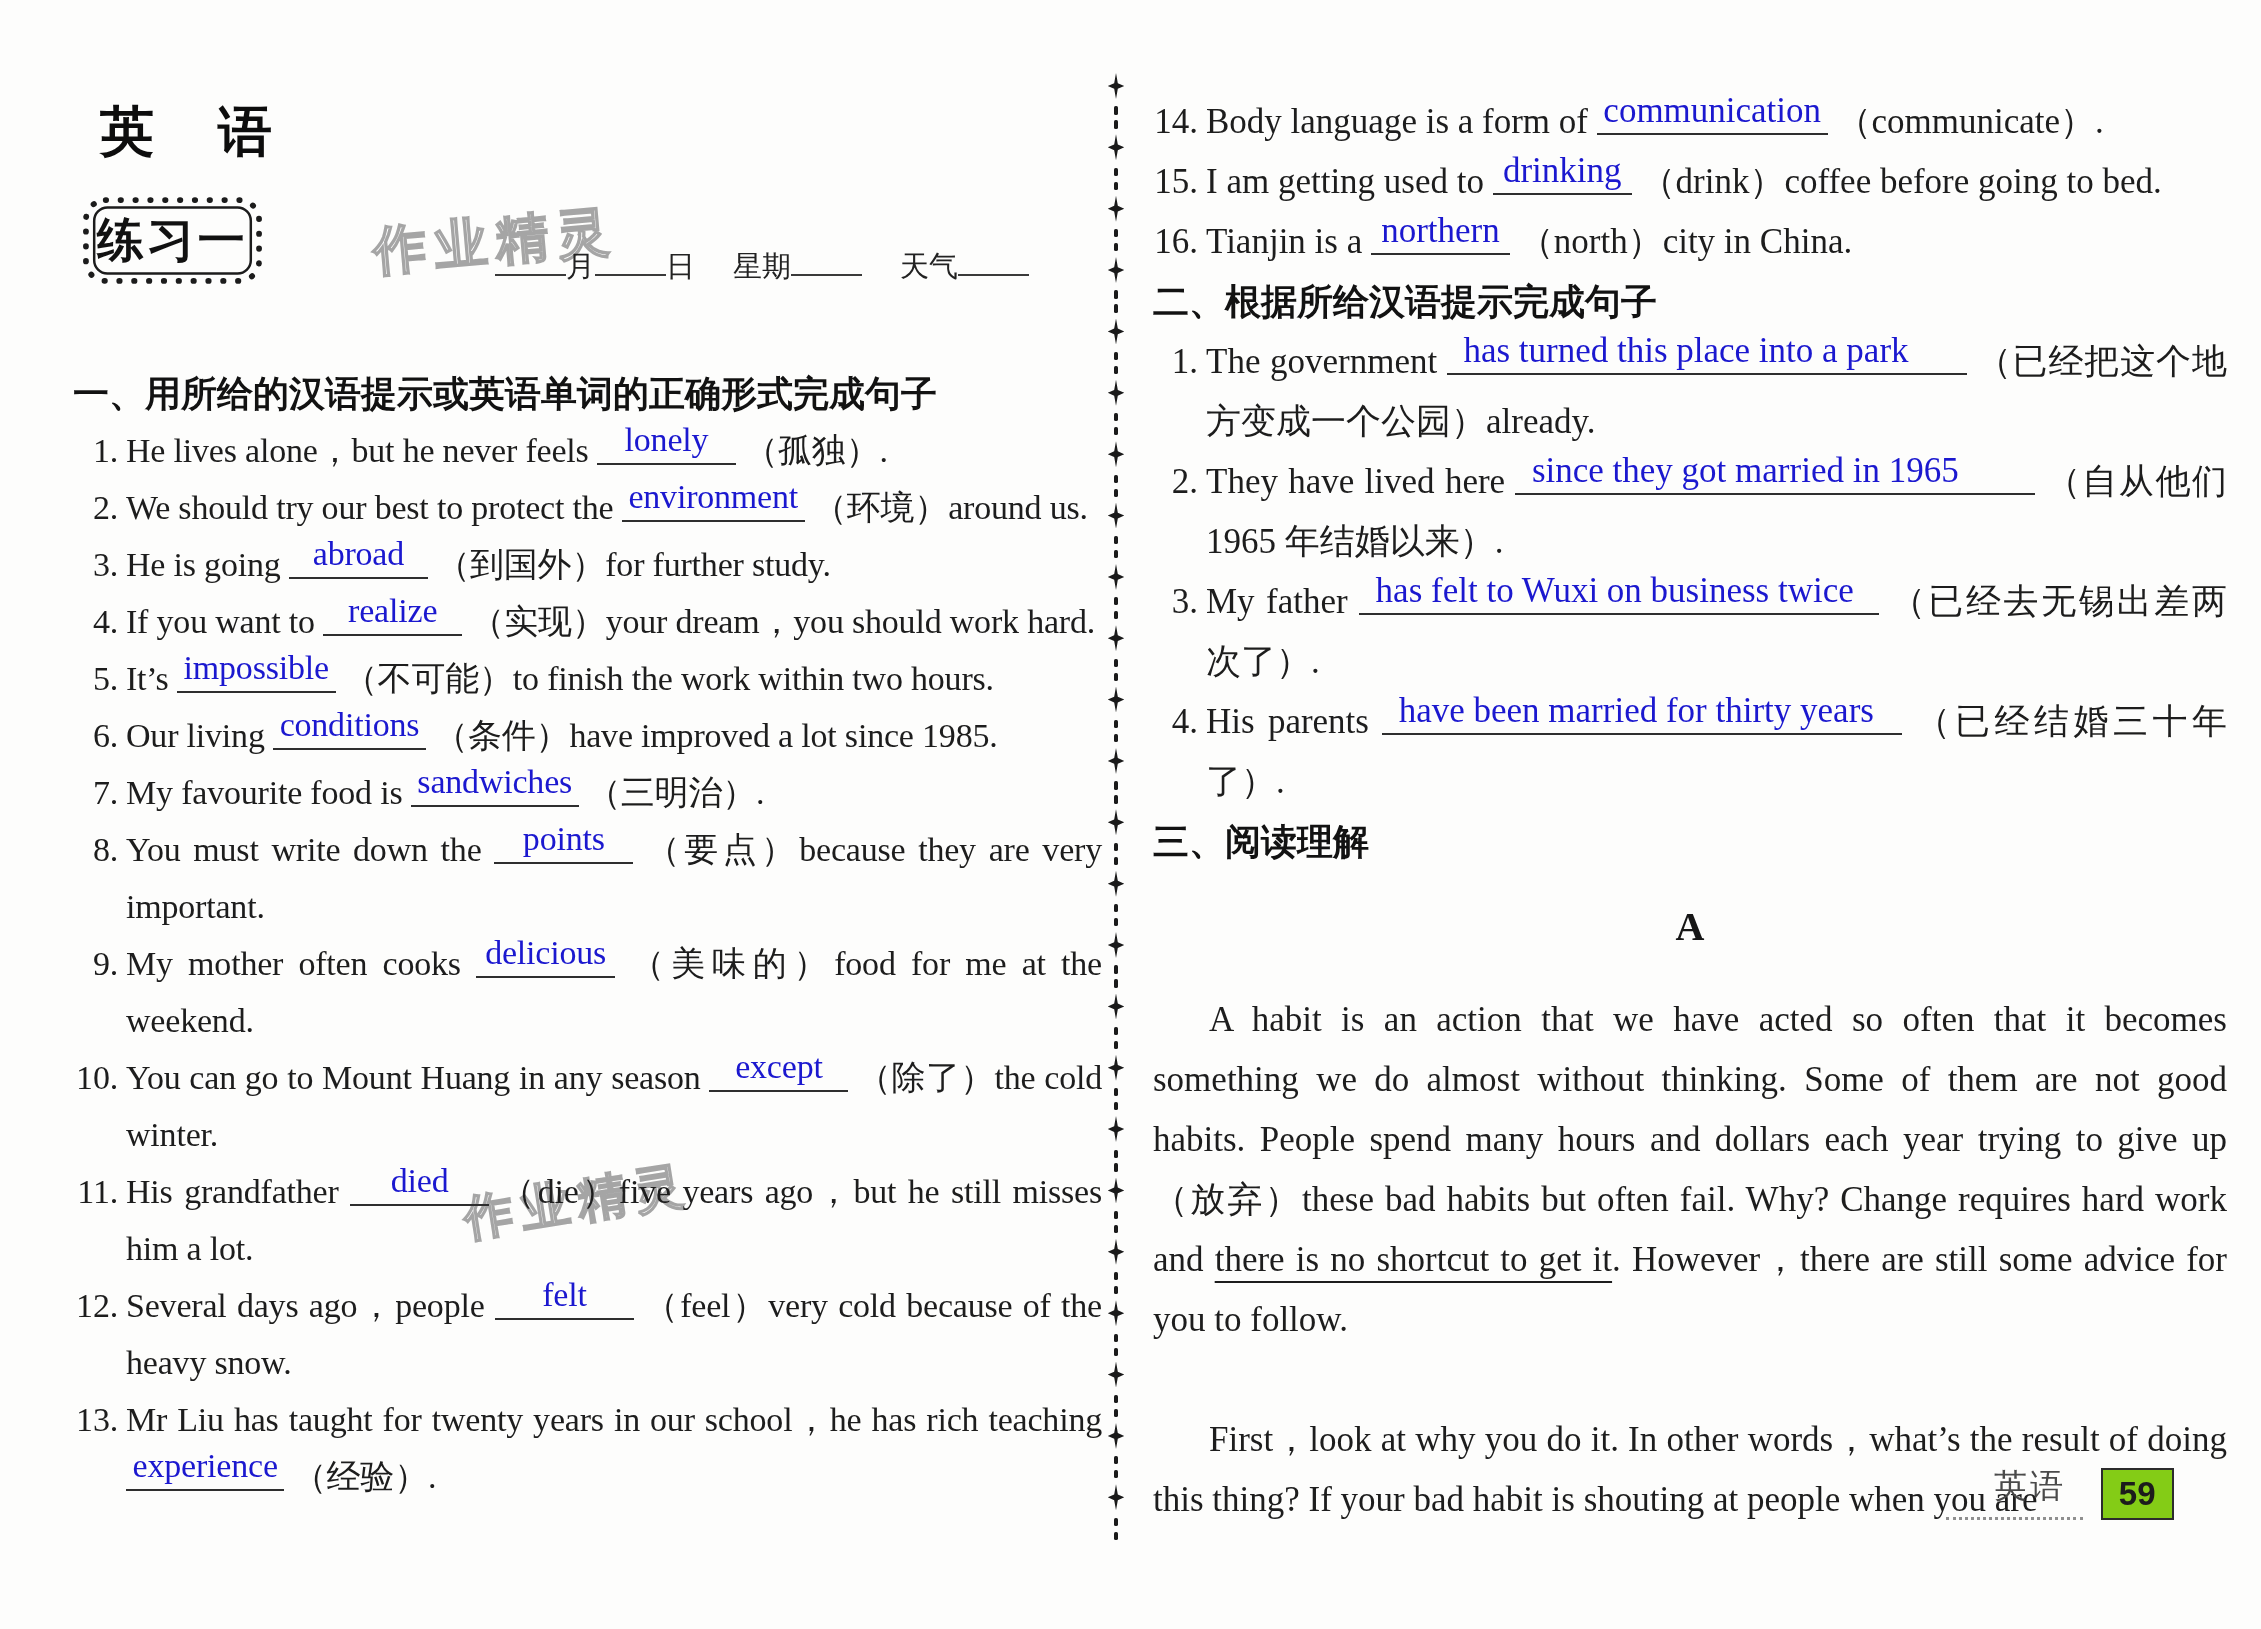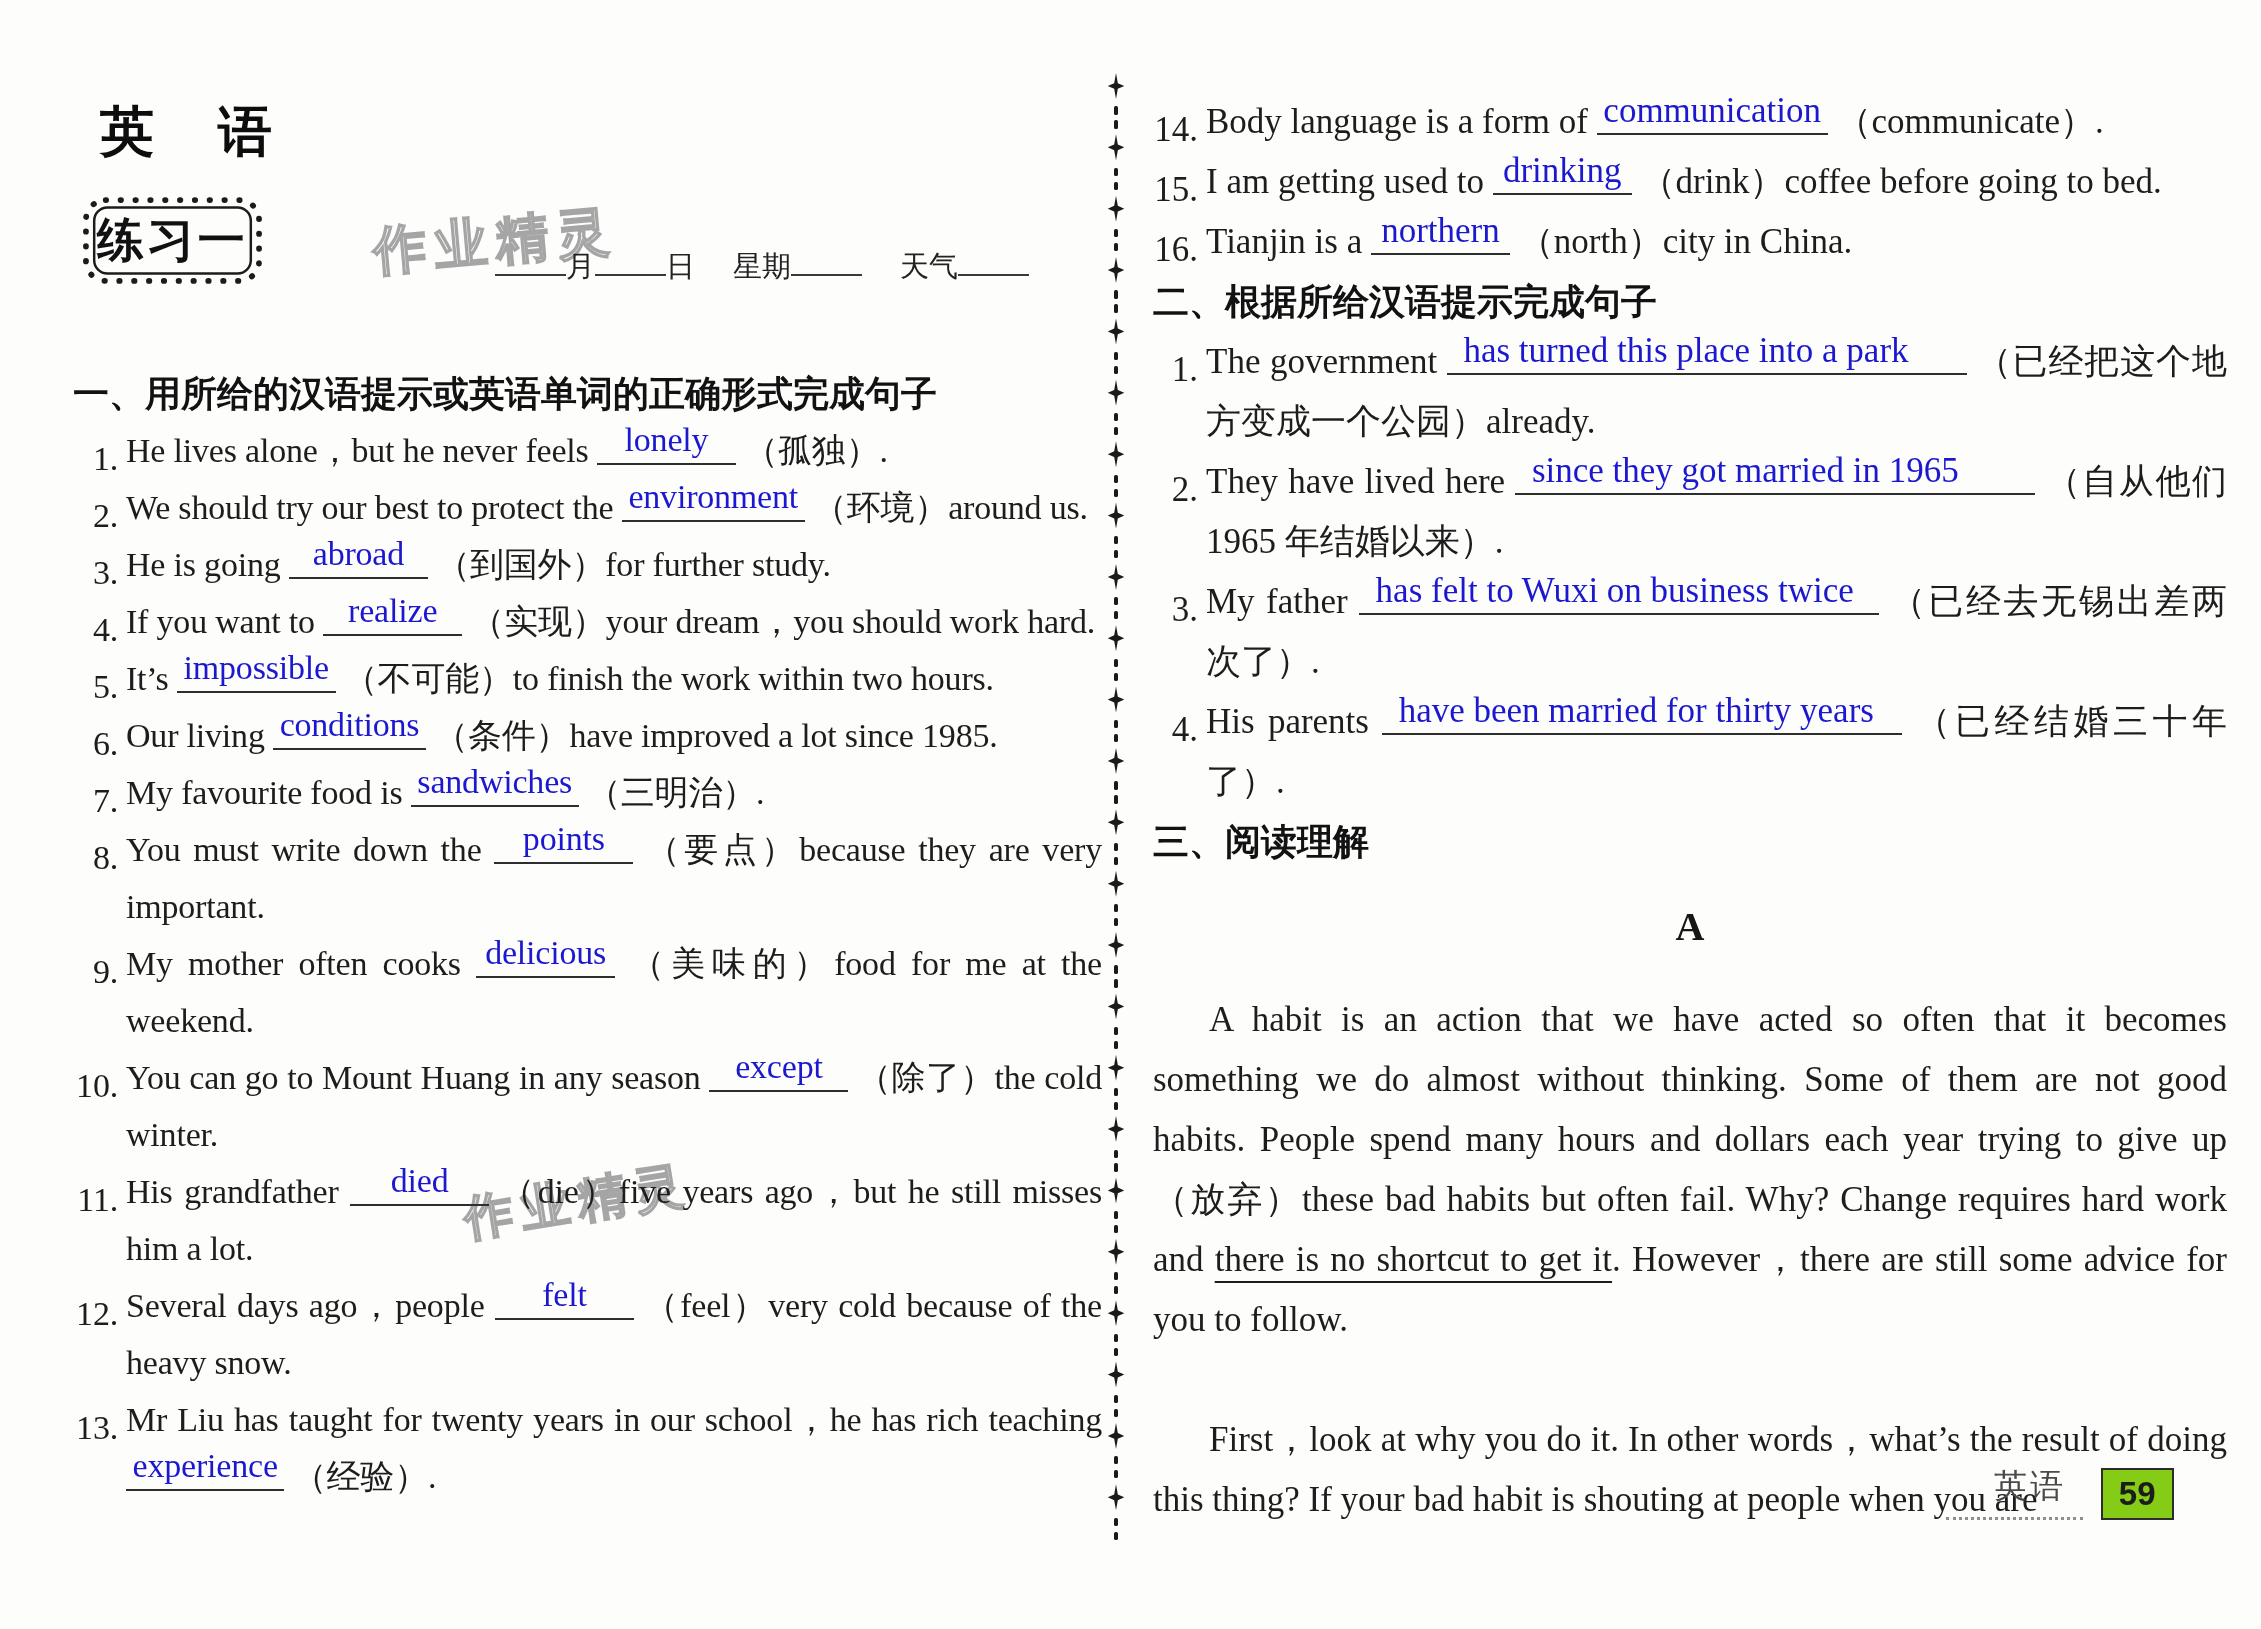--- a/index.html
+++ b/index.html
@@ -46,21 +46,21 @@
   .col-right {
     position:absolute; left:1153px; top:92px; width:1074px; z-index:1;
     font-size:35px; line-height:60px; text-align:justify;
   }
   .sec-heading {
     font-family:"Liberation Sans","DejaVu Sans",sans-serif;
     font-weight:bold; font-size:36px; color:#121212; text-align:left;
     letter-spacing:0;
   }
   .item { position:relative; padding-left:53px; }
-  .item > .num { position:absolute; left:0; top:8px; width:45px; text-align:right; }
+  .item > .num { position:absolute; left:0; top:0; width:45px; text-align:right; }
   .blank {
     display:inline-block; min-width:139px; height:41px;
     border-bottom:2.5px solid #2e2e2e; text-align:center; vertical-align:baseline;
   }
   .blank .ans {
     position:relative; top:-11.5px; display:inline-block; padding:0 6.6px;
     color:#1b18cf; white-space:nowrap;
   }
   .blank-long { min-width:520px; text-align:left; }
   .blank-long .ans { padding-left:16.5px; }

